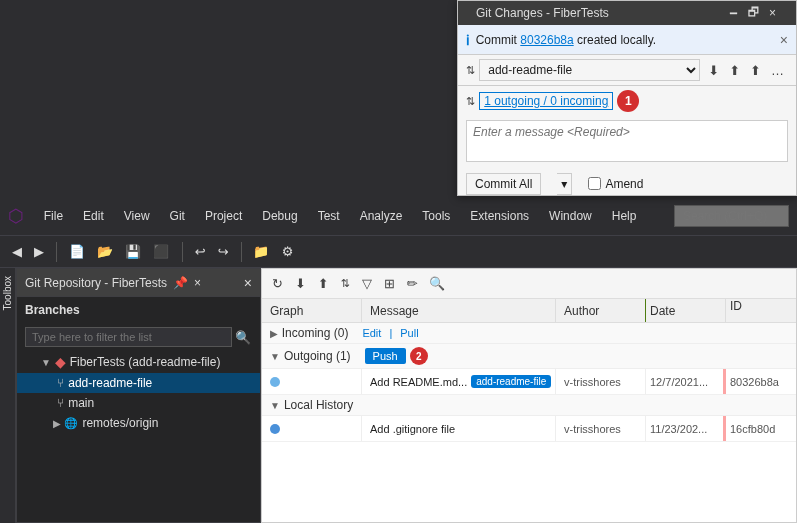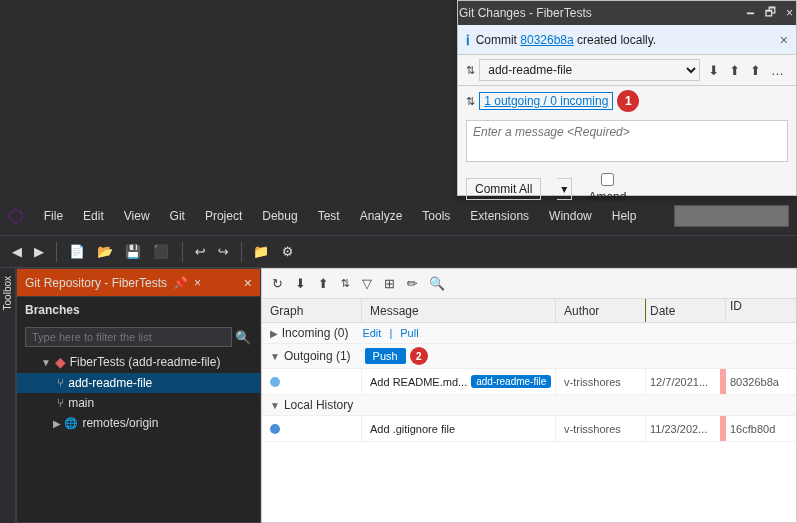--- a/index.html
+++ b/index.html
@@ -86,21 +86,21 @@
     .left-panel {
       position: absolute;
       top: 268px;
       left: 16px;
       width: 245px;
       bottom: 0;
       background: #252526;
       border: 1px solid #3e3e42;
     }
     .panel-header {
-      background: #c2410c;
+      background: #404040;
       height: 28px;
       display: flex;
       align-items: center;
       padding: 0 8px;
       border-bottom: 1px solid #3e3e42;
       font-size: 12px;
       color: #dcdcdc;
       gap: 6px;
     }
     .panel-close {
@@ -187,21 +187,21 @@
       background: #f5f5f5;
       border: 1px solid #c0c0c0;
       box-shadow: 0 2px 8px rgba(0,0,0,0.4);
       z-index: 10;
     }
     .git-panel-titlebar {
       background: #3c3c3c;
       height: 24px;
       display: flex;
       align-items: center;
-      padding: 0 1px;
+      padding: 0 18px;
       color: #dcdcdc;
       font-size: 12px;
     }
     .git-panel-title-text { flex: 1; }
     .git-panel-controls {
       display: flex;
       gap: 6px;
       align-items: center;
     }
     .title-ctrl {
@@ -326,25 +326,24 @@
       background: none;
       border: 1px solid #ccc;
       border-left: none;
       padding: 3px 4px;
       font-size: 12px;
       cursor: pointer;
       color: #1e1e1e;
     }
     .amend-check {
       display: flex;
-      align-items: center;
+      align-items: flex-start;
       gap: 4px;
       font-size: 12px;
       color: #1e1e1e;
-      flex-direction: column;
     }
 
     
     .history-panel {
       position: absolute;
       top: 268px;
       left: 261px;
       right: 0;
       bottom: 0;
       background: #fff;
@@ -444,21 +443,21 @@
       overflow: hidden;
     }
     .row-date {
       width: 80px;
       padding-left: 4px;
       font-size: 11px;
       color: #555;
       height: 100%;
       display: flex;
       align-items: center;
-      border-right: 6px solid #fca5a5;
+      border-right: 3px solid #fca5a5;
     }
     .row-id {
       width: 70px;
       padding-left: 4px;
       font-size: 11px;
       color: #555;
       height: 100%;
       display: flex;
       align-items: center;
     }

